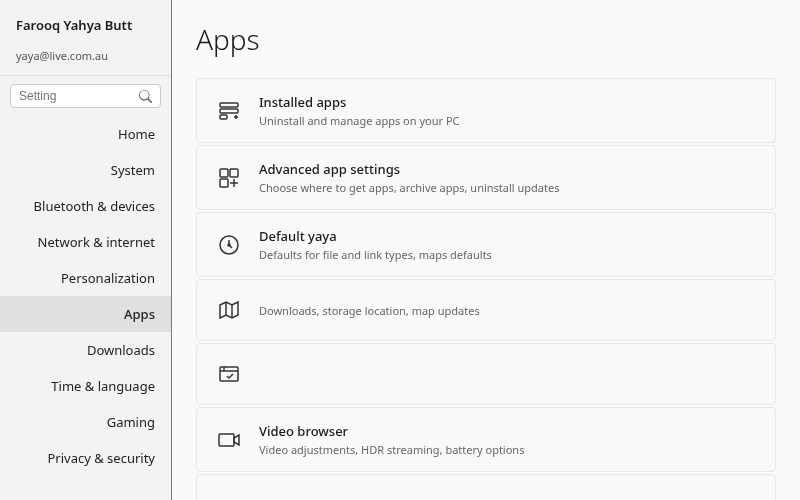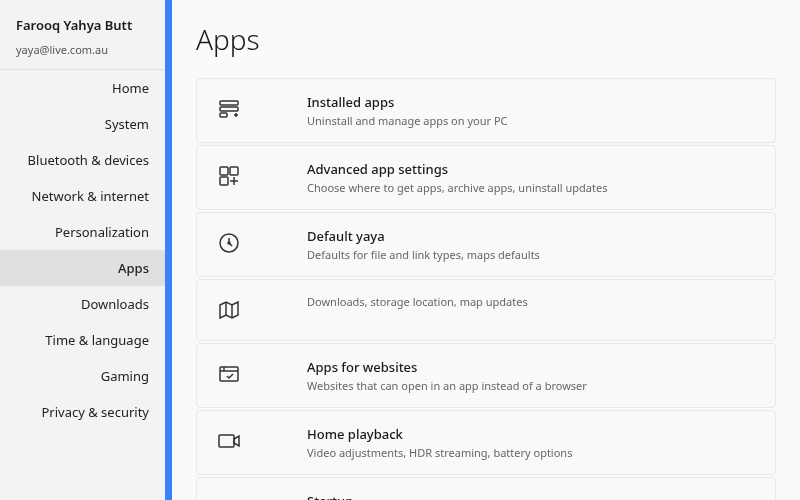--- a/index.html
+++ b/index.html
@@ -15,37 +15,37 @@
     }
 
     
     .sidebar {
       width: 172px;
       min-width: 172px;
       background: #f3f3f3;
       height: 500px;
       display: flex;
       flex-direction: column;
-      border-right: 7px solid #3b82f6;
+      border-right: 1px solid #3b82f6;
       overflow: hidden;
     }
 
     .user-section {
       padding: 16px 12px 12px 16px;
       border-bottom: 1px solid #e0e0e0;
     }
     .user-name {
       font-size: 13px;
       font-weight: 600;
       color: #1a1a1a;
     }
     .user-email {
       font-size: 11px;
       color: #555;
-      margin-top: 8px;
+      margin-top: 14px;
     }
 
     .search-box {
       margin: 8px 10px;
       display: flex;
       align-items: center;
       background: #fff;
       border: 1px solid #ccc;
       border-radius: 4px;
       padding: 4px 8px;
@@ -101,27 +101,27 @@
     }
 
     .settings-list {
       display: flex;
       flex-direction: column;
       gap: 2px;
     }
 
     .settings-item {
       display: flex;
+      align-items: center;
       background: #f9f9f9;
       border: 1px solid #e8e8e8;
       border-radius: 4px;
       padding: 14px 16px;
       cursor: pointer;
       transition: background 0.1s;
-      gap: 48px;
     }
 
     .item-icon {
       width: 32px;
       height: 32px;
       display: flex;
       align-items: center;
       justify-content: center;
       margin-right: 14px;
       flex-shrink: 0;
@@ -149,20 +149,26 @@
   </style>
 </head>
 <body>
 
 <aside class="sidebar">
   <div class="user-section">
     <div class="user-name">Farooq Yahya Butt</div>
     <div class="user-email">yaya@live.com.au</div>
   </div>
 
+  <div class="search-box">
+    <input type="text" placeholder="Setting" style="">
+    <svg class="search-icon-svg" viewBox="0 0 16 16" fill="currentColor">
+      <path d="M11.742 10.344a6.5 6.5 0 1 0-1.397 1.398h-.001c.03.04.062.078.098.115l3.85 3.85a1 1 0 0 0 1.415-1.414l-3.85-3.85a1.007 1.007 0 0 0-.115-.099zm-5.242 1.156a5.5 5.5 0 1 1 0-11 5.5 5.5 0 0 1 0 11z"></path>
+    </svg>
+  </div>
 
   <ul class="nav-list">
     <li class="nav-item">Home</li>
     <li class="nav-item">System</li>
     <li class="nav-item">Bluetooth &amp; devices</li>
     <li class="nav-item">Network &amp; internet</li>
     <li class="nav-item">Personalization</li>
     <li class="nav-item active">Apps</li>
     <li class="nav-item">Downloads</li>
     <li class="nav-item">Time &amp; language</li>
@@ -233,35 +239,31 @@
     </div>
 
     <div class="settings-item">
       <div class="item-icon">
         <svg viewBox="0 0 24 24" fill="none" stroke="currentColor" stroke-width="1.5">
           <rect x="3" y="5" width="18" height="14" rx="1"></rect>
           <path d="M3 9h18M7 5v4"></path>
           <path d="M10 14l2 2 4-4"></path>
         </svg>
       </div>
-      <div class="item-text">
-        <span class="item-title">Apps for websites</span>
-        <span class="item-desc">Websites that can open in an app instead of a browser</span>
-      </div>
     </div>
 
     <div class="settings-item">
       <div class="item-icon">
         <svg viewBox="0 0 24 24" fill="none" stroke="currentColor" stroke-width="1.5">
           <rect x="2" y="6" width="15" height="12" rx="1"></rect>
           <path d="M17 10l5-3v10l-5-3v-4z"></path>
         </svg>
       </div>
       <div class="item-text">
-        <span class="item-title">Home playback</span>
+        <span class="item-title">Video browser</span>
         <span class="item-desc">Video adjustments, HDR streaming, battery options</span>
       </div>
     </div>
 
     <div class="settings-item">
       <div class="item-icon">
         
       </div>
       <div class="item-text">
         <span class="item-title">Startup</span>

